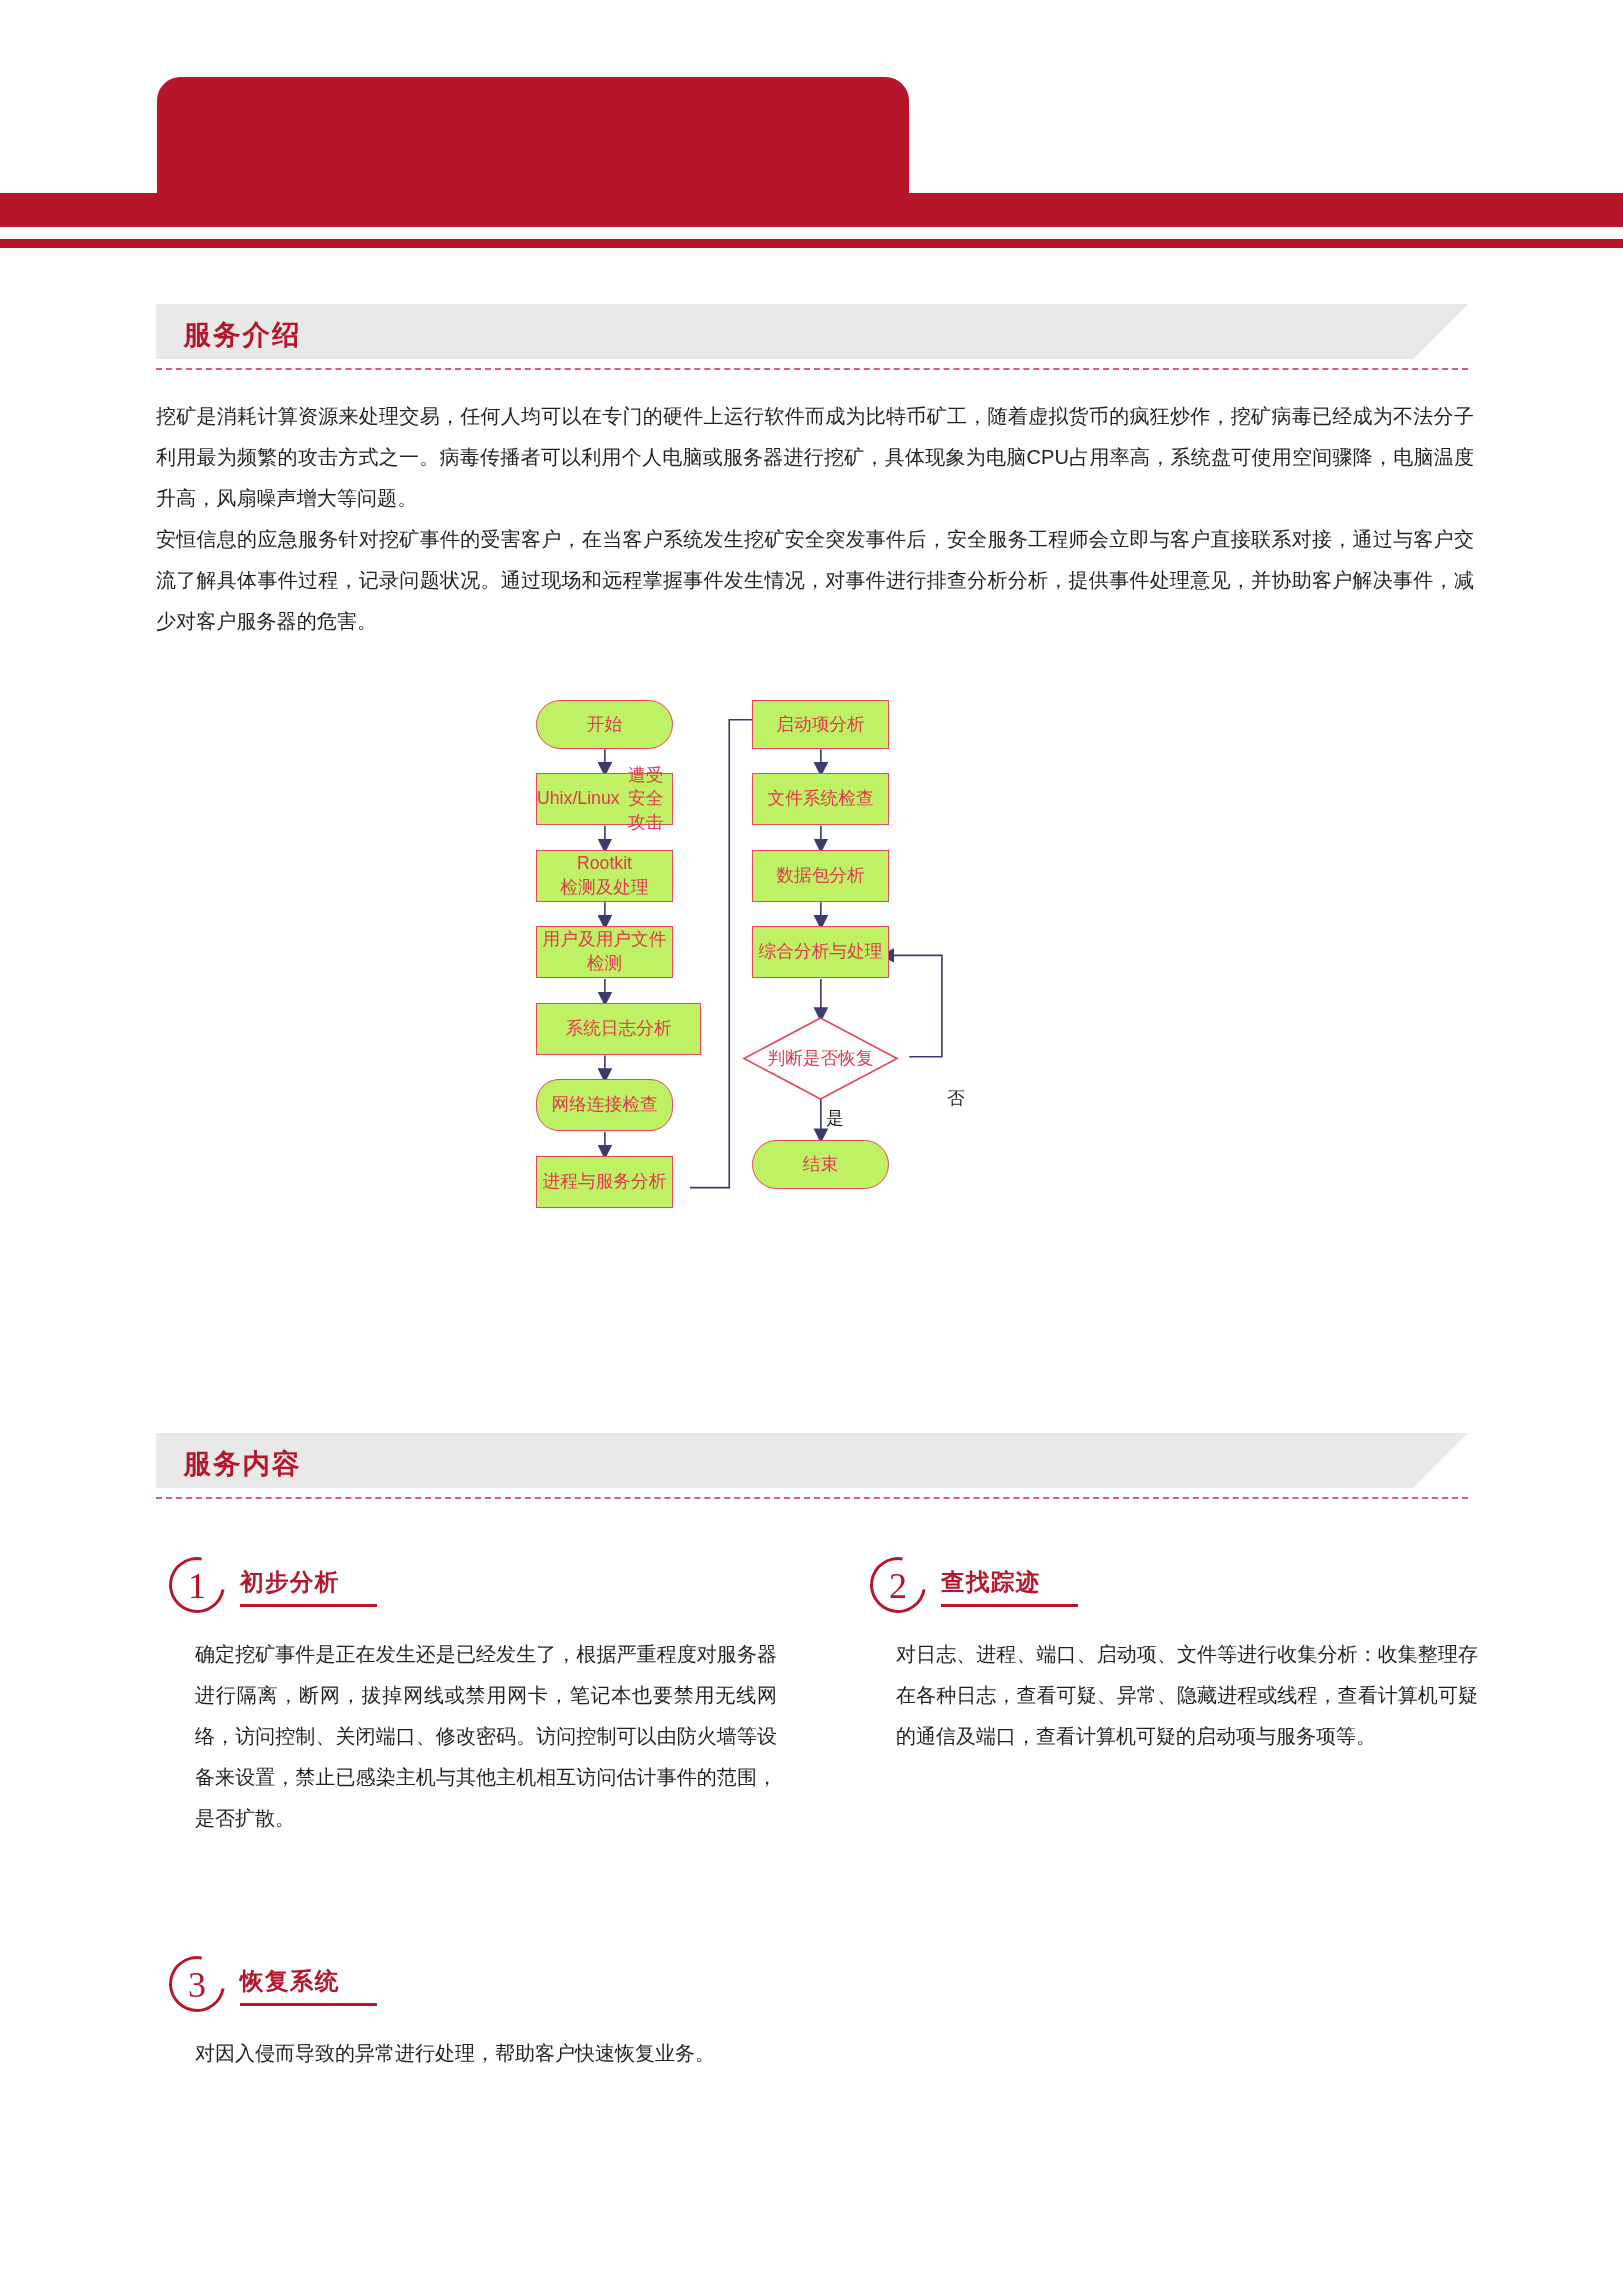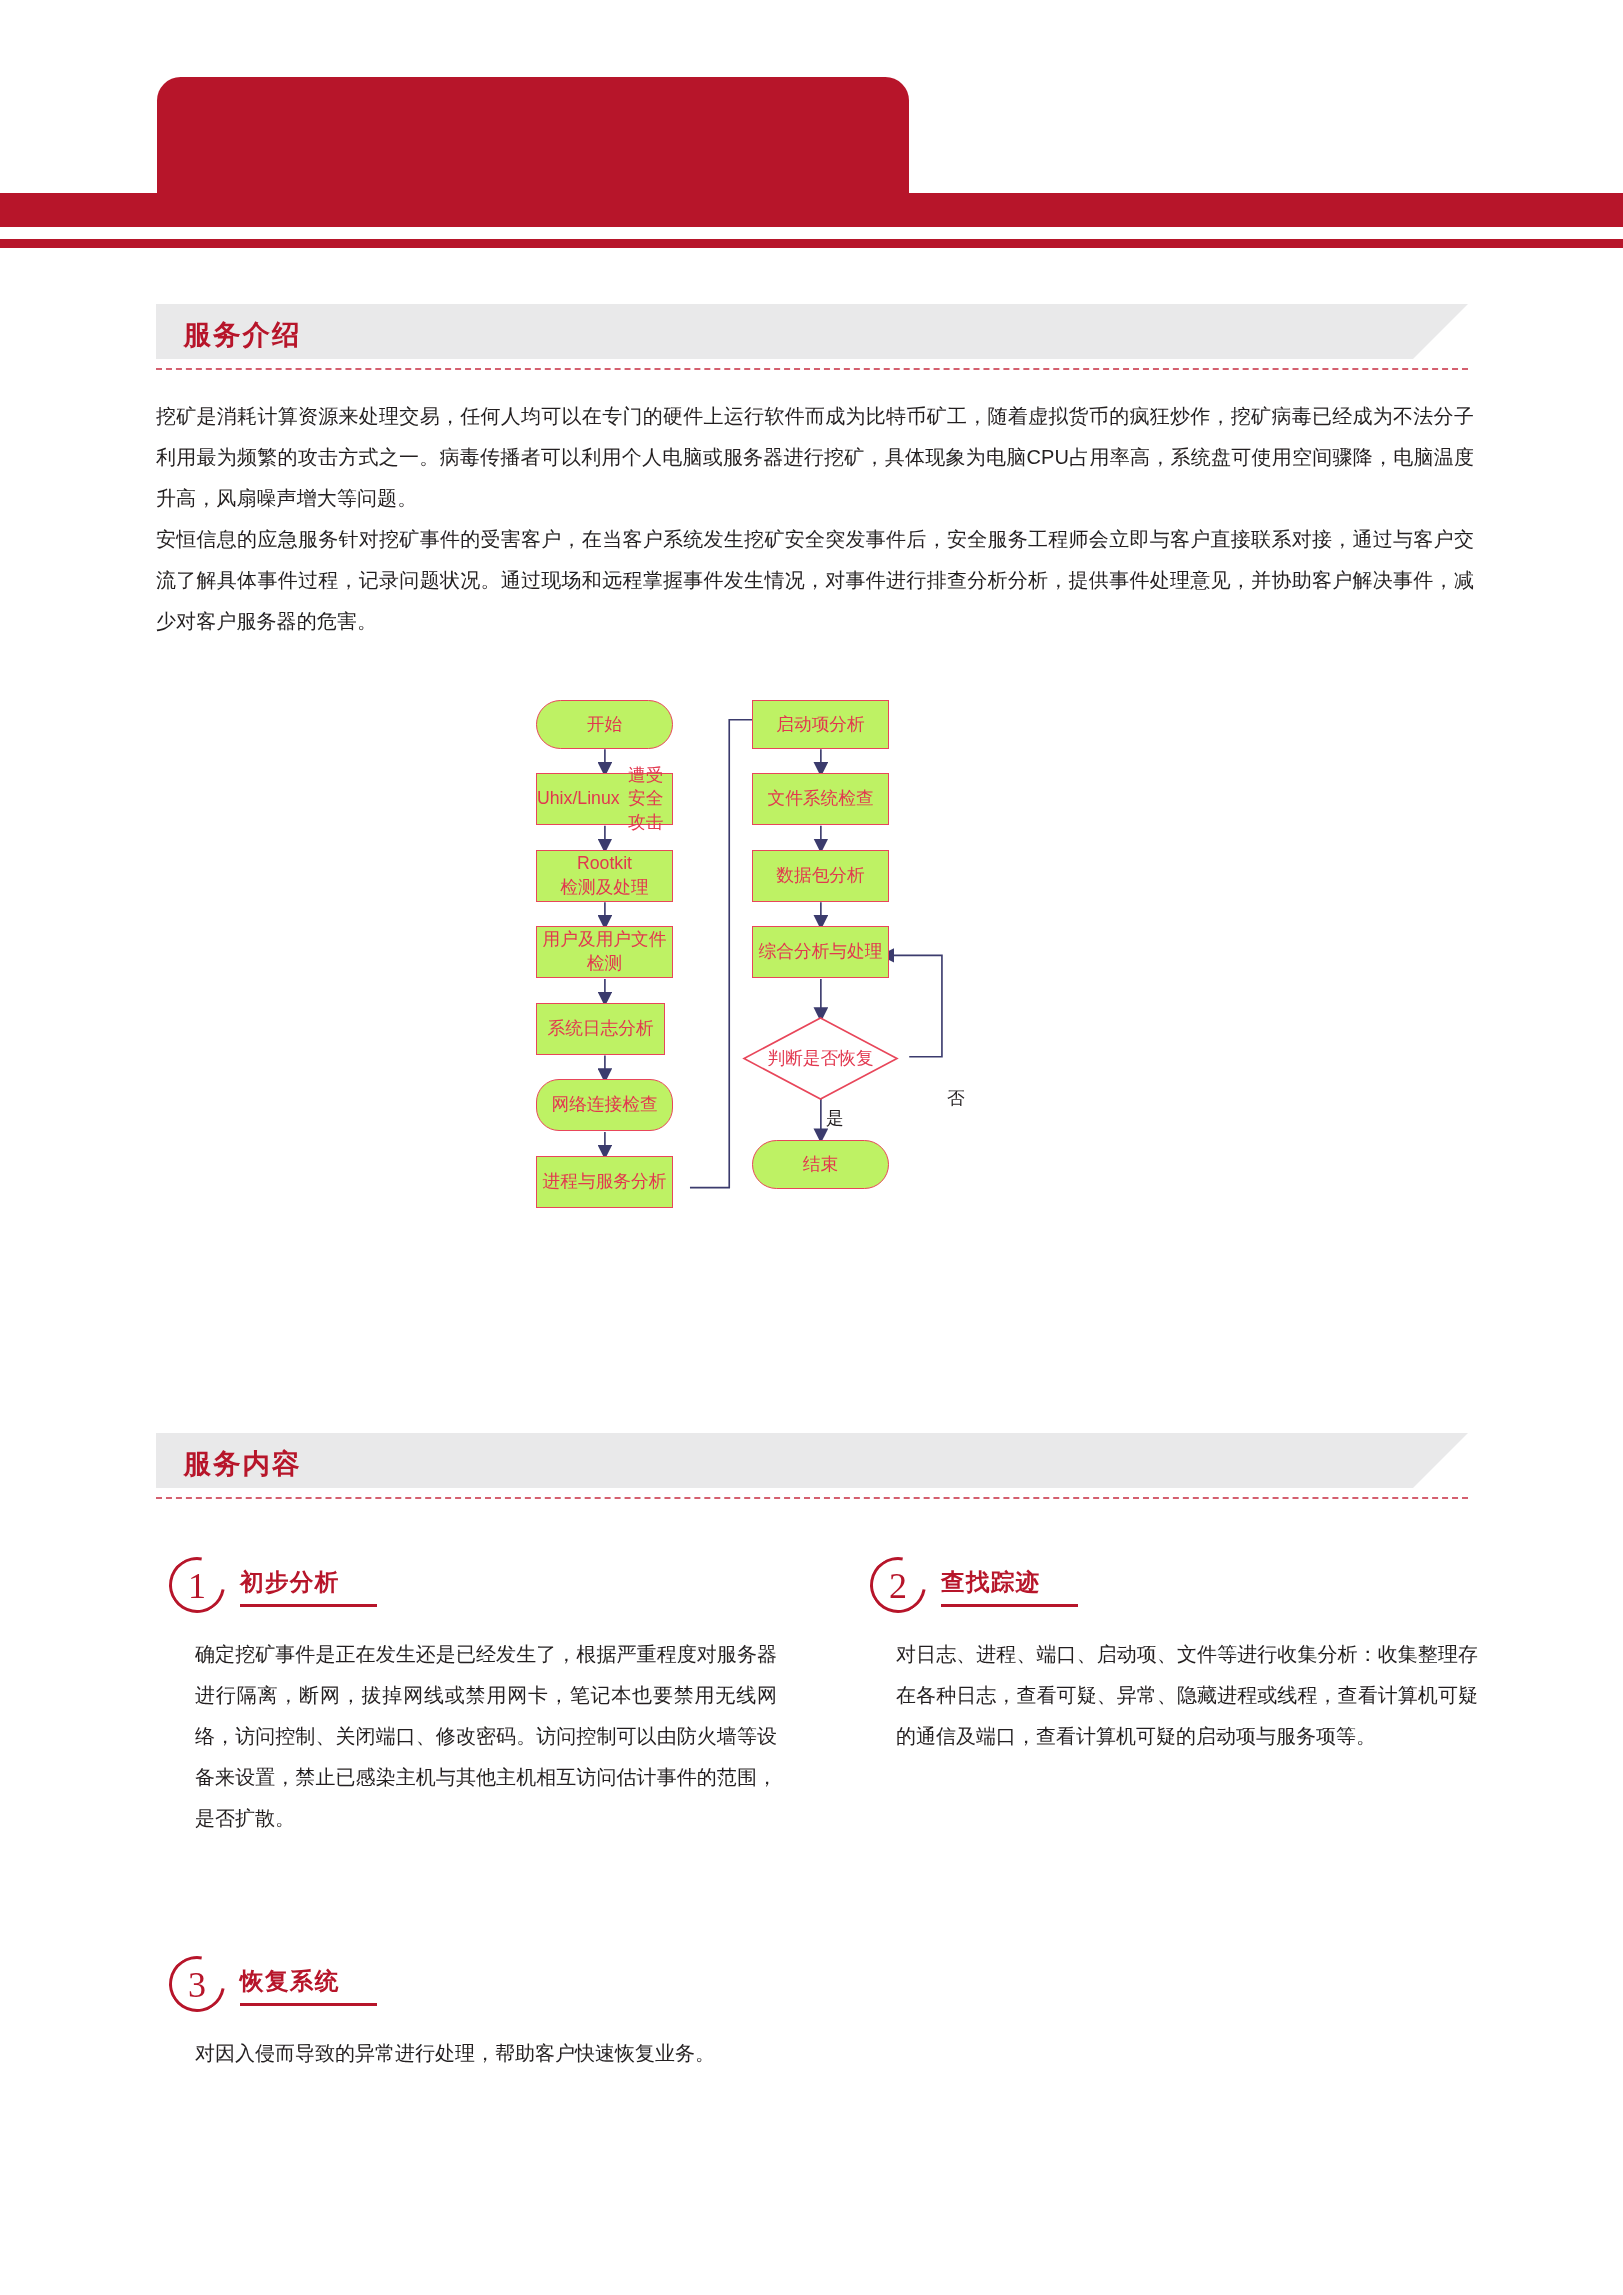--- a/index.html
+++ b/index.html
@@ -275,21 +275,21 @@
   <div class="node" style="left:26px; top:150px; width:137px; height:52px; flex-direction:column;">
     <span>Rootkit</span>
     <span>检测及处理</span>
   </div>
 
   <div class="node" style="left:26px; top:226px; width:137px; height:52px; flex-direction:column;">
     <span>用户及用户文件</span>
     <span>检测</span>
   </div>
 
-  <div class="node" style="left:26px; top:303px; width:129px; height:52px;">系统日志分析</div>
+  <div class="node" style="left:26px; top:303px; width:165px; height:52px;">系统日志分析</div>
 
   <div class="node" style="left:26px; top:379px; width:137px; height:52px;border-radius:23px;">网络连接检查</div>
 
   <div class="node" style="left:26px; top:456px; width:137px; height:52px;">进程与服务分析</div>
 
   <div class="node" style="left:242px; top:0px; width:137px; height:49px;">启动项分析</div>
 
   <div class="node" style="left:242px; top:73px; width:137px; height:52px;">文件系统检查</div>
 
   <div class="node" style="left:242px; top:150px; width:137px; height:52px;">数据包分析</div>

